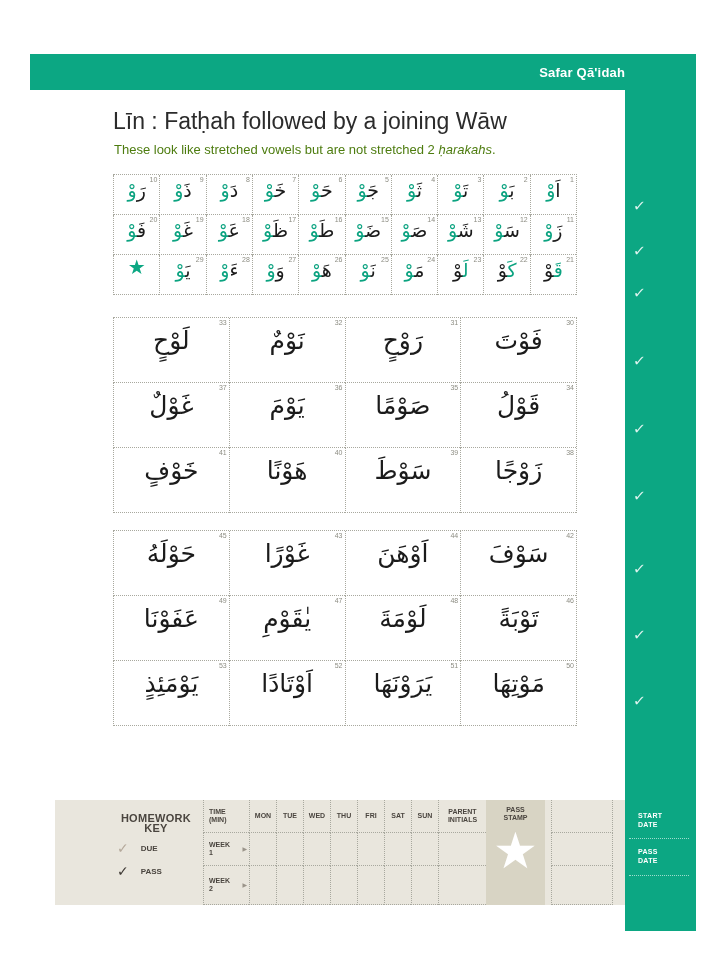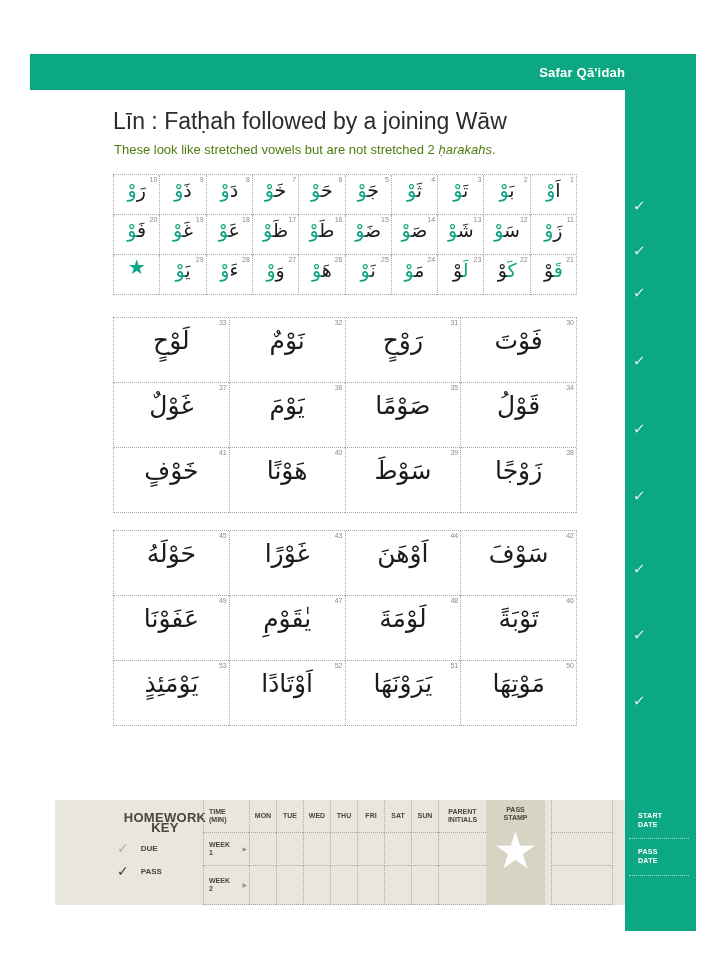--- a/index.html
+++ b/index.html
@@ -28,21 +28,21 @@
         display:flex;align-items:flex-start;justify-content:center;}
   .num{position:absolute;top:1px;right:2px;font-size:7px;color:var(--numgray);direction:ltr;
        font-family:"Liberation Sans",sans-serif;}
   .ar{font-family:"DejaVu Sans",sans-serif;color:var(--ink);direction:rtl;unicode-bidi:isolate;
       font-size:19px;line-height:1;padding-top:6px;white-space:nowrap;}
   .war{font-size:25px;padding-top:10px;}
   .grn{color:var(--green);}
   .star-glyph{color:var(--teal);font-size:20px;font-family:"DejaVu Sans",sans-serif;}
   
   .hw{position:absolute;left:55px;top:800px;width:570px;height:105px;background:var(--beige);}
-  .hk{position:absolute;left:55px;top:13px;width:110px;text-align:center;font-size:13px;font-weight:bold;
+  .hk{position:absolute;left:46px;top:13px;width:110px;text-align:center;font-size:11px;font-weight:bold;
       color:#4a453f;line-height:10px;letter-spacing:.3px;}
   .keyrow{position:absolute;left:62px;font-size:8px;font-weight:bold;color:#4a453f;display:flex;align-items:center;gap:12px;}
   .kcheck{font-family:"DejaVu Sans",sans-serif;font-size:14px;font-weight:normal;}
   .due .kcheck{color:#b5a99b;}
   .pass .kcheck{color:#3f3a35;}
   .hwtable{position:absolute;left:148px;top:0;width:420px;height:105px;display:grid;
            grid-template-columns:46px repeat(7,27px) 48px 59px 6px 62px;
            grid-template-rows:33px 33px 39px;}
   .hcell{position:relative;border-left:1px dotted var(--dot);border-bottom:1px dotted var(--dot);
          font-size:7px;font-weight:bold;color:#4a453f;line-height:8px;}

